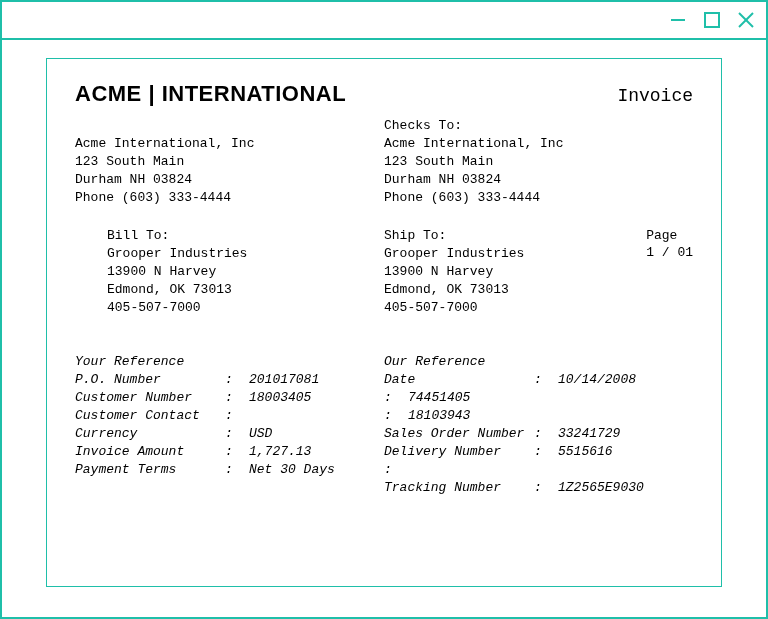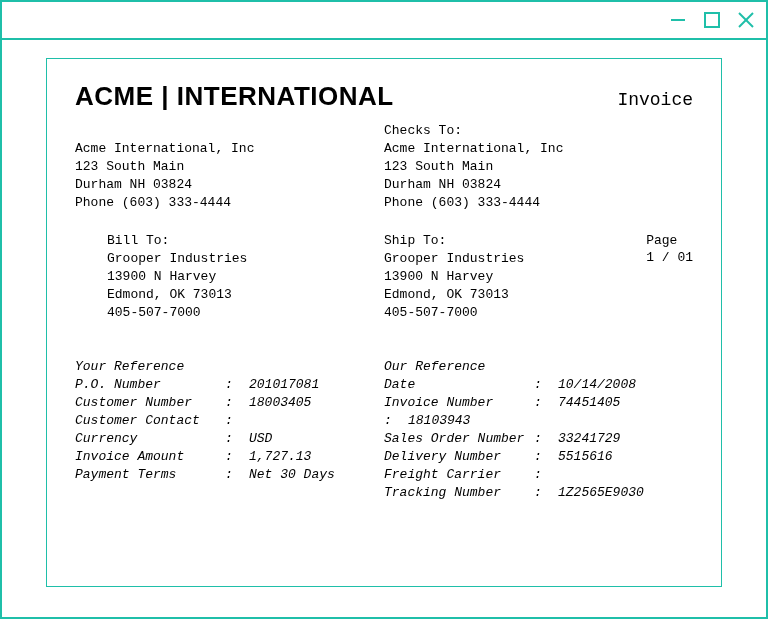--- a/index.html
+++ b/index.html
@@ -49,21 +49,21 @@
   }
   .hdr {
     display: flex;
     justify-content: space-between;
     align-items: baseline;
     margin-bottom: 28px;
   }
   .logo {
     font-family: Arial, Helvetica, sans-serif;
     font-weight: 900;
-    font-size: 26px;
+    font-size: 22px;
     letter-spacing: 0.5px;
   }
   .doc-type {
     font-family: "Courier New", Courier, monospace;
     font-size: 18px;
   }
   .row {
     display: flex;
     position: relative;
   }
@@ -205,40 +205,38 @@
       </div>
       <div class="ref-col">
         <div class="ref-title">Our Reference</div>
         <div id="our-ref-rows">
             <div class="ref-line">
               <div class="ref-label">Date</div>
               <div class="ref-colon">:</div>
               <div class="ref-value">10/14/2008</div>
             </div>
             <div class="ref-line">
-              <div class="ref-label">Invoice Number</div>
               <div class="ref-colon">:</div>
               <div class="ref-value">74451405</div>
             </div>
             <div class="ref-line">
               <div class="ref-colon">:</div>
               <div class="ref-value">18103943</div>
             </div>
             <div class="ref-line">
               <div class="ref-label">Sales Order Number</div>
               <div class="ref-colon">:</div>
               <div class="ref-value">33241729</div>
             </div>
             <div class="ref-line">
               <div class="ref-label">Delivery Number</div>
               <div class="ref-colon">:</div>
               <div class="ref-value">5515616</div>
             </div>
             <div class="ref-line">
-              <div class="ref-label">Freight Carrier</div>
               <div class="ref-colon">:</div>
               <div class="ref-value"></div>
             </div>
             <div class="ref-line">
               <div class="ref-label">Tracking Number</div>
               <div class="ref-colon">:</div>
               <div class="ref-value">1Z2565E9030</div>
             </div>
           </div>
       </div>

